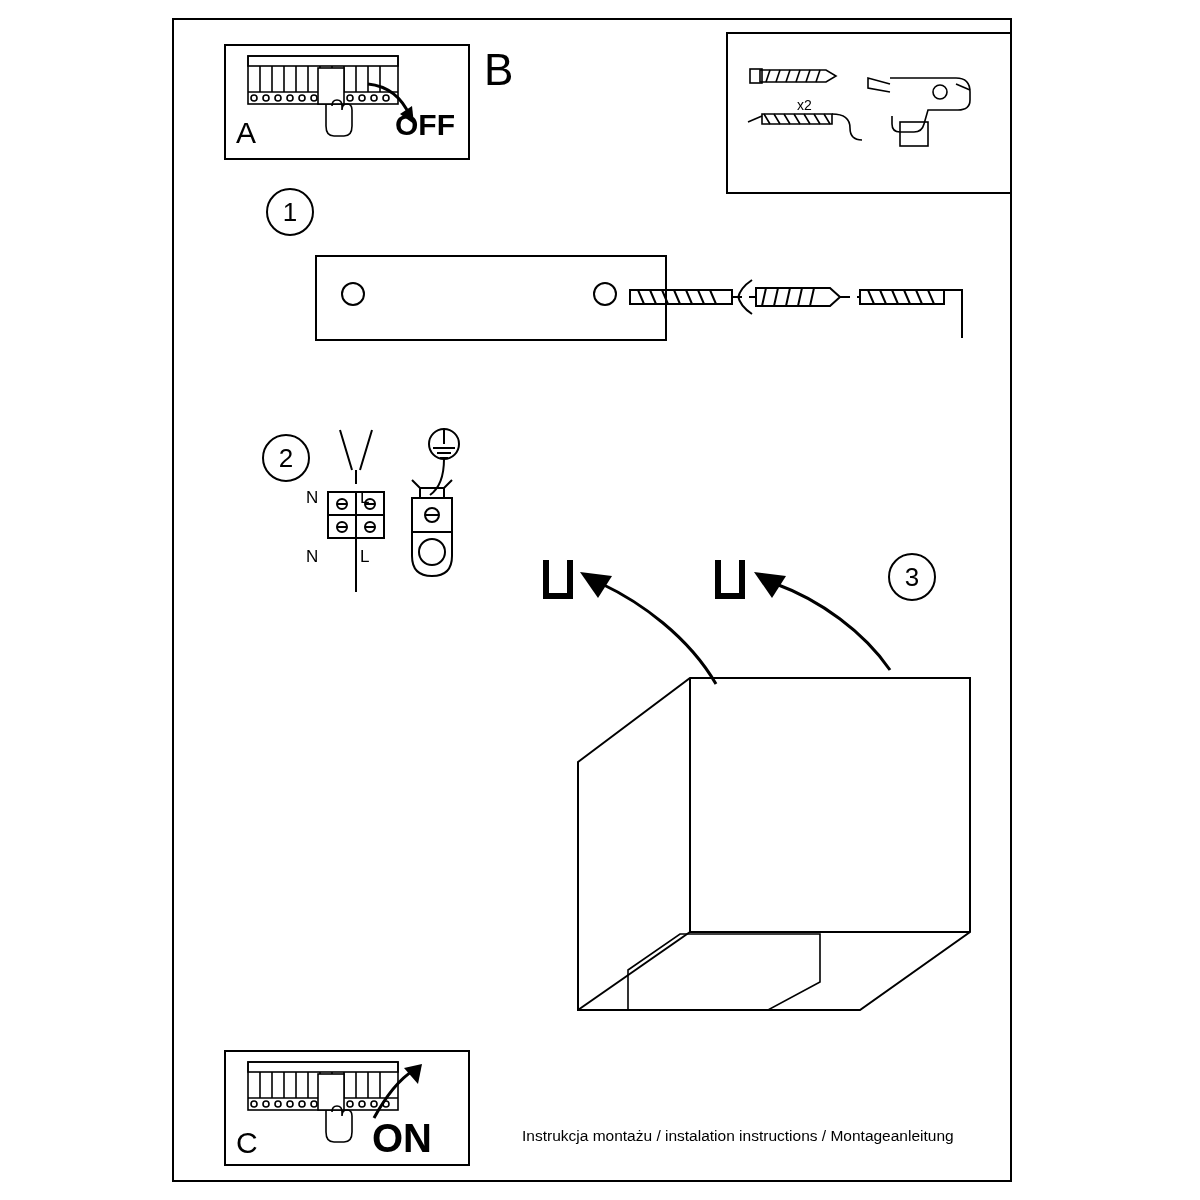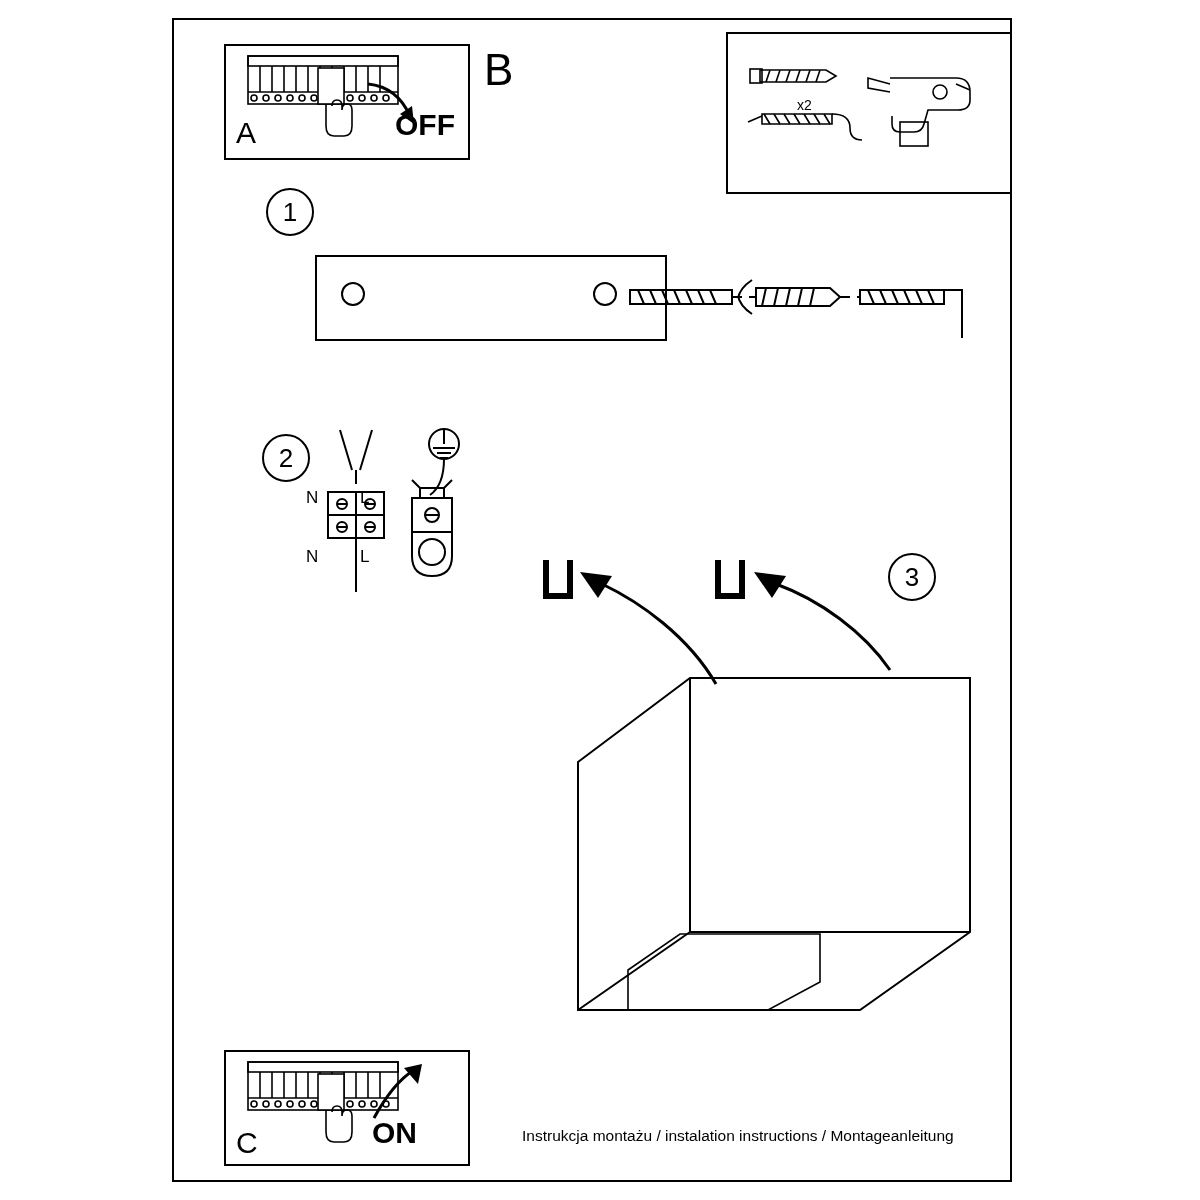--- a/index.html
+++ b/index.html
@@ -57,21 +57,21 @@
     font-size: 14px; line-height: 1; margin-left: 9px;
   }
   
   #panel-c { left: 224px; top: 1050px; width: 246px; height: 116px; }
   #label-c {
     position: absolute; left: 236px; top: 1128px;
     font-size: 30px; line-height: 1;
   }
   #label-on {
     position: absolute; left: 372px; top: 1118px;
-    font-size: 30px; font-weight: bold; line-height: 1;
+    font-size: 40px; font-weight: bold; line-height: 1;
   }
   
   .step-circle {
     position: absolute;
     width: 48px; height: 48px;
     border: 2px solid #000;
     border-radius: 50%;
     box-sizing: border-box;
     display: flex; align-items: center; justify-content: center;
     font-size: 26px;

